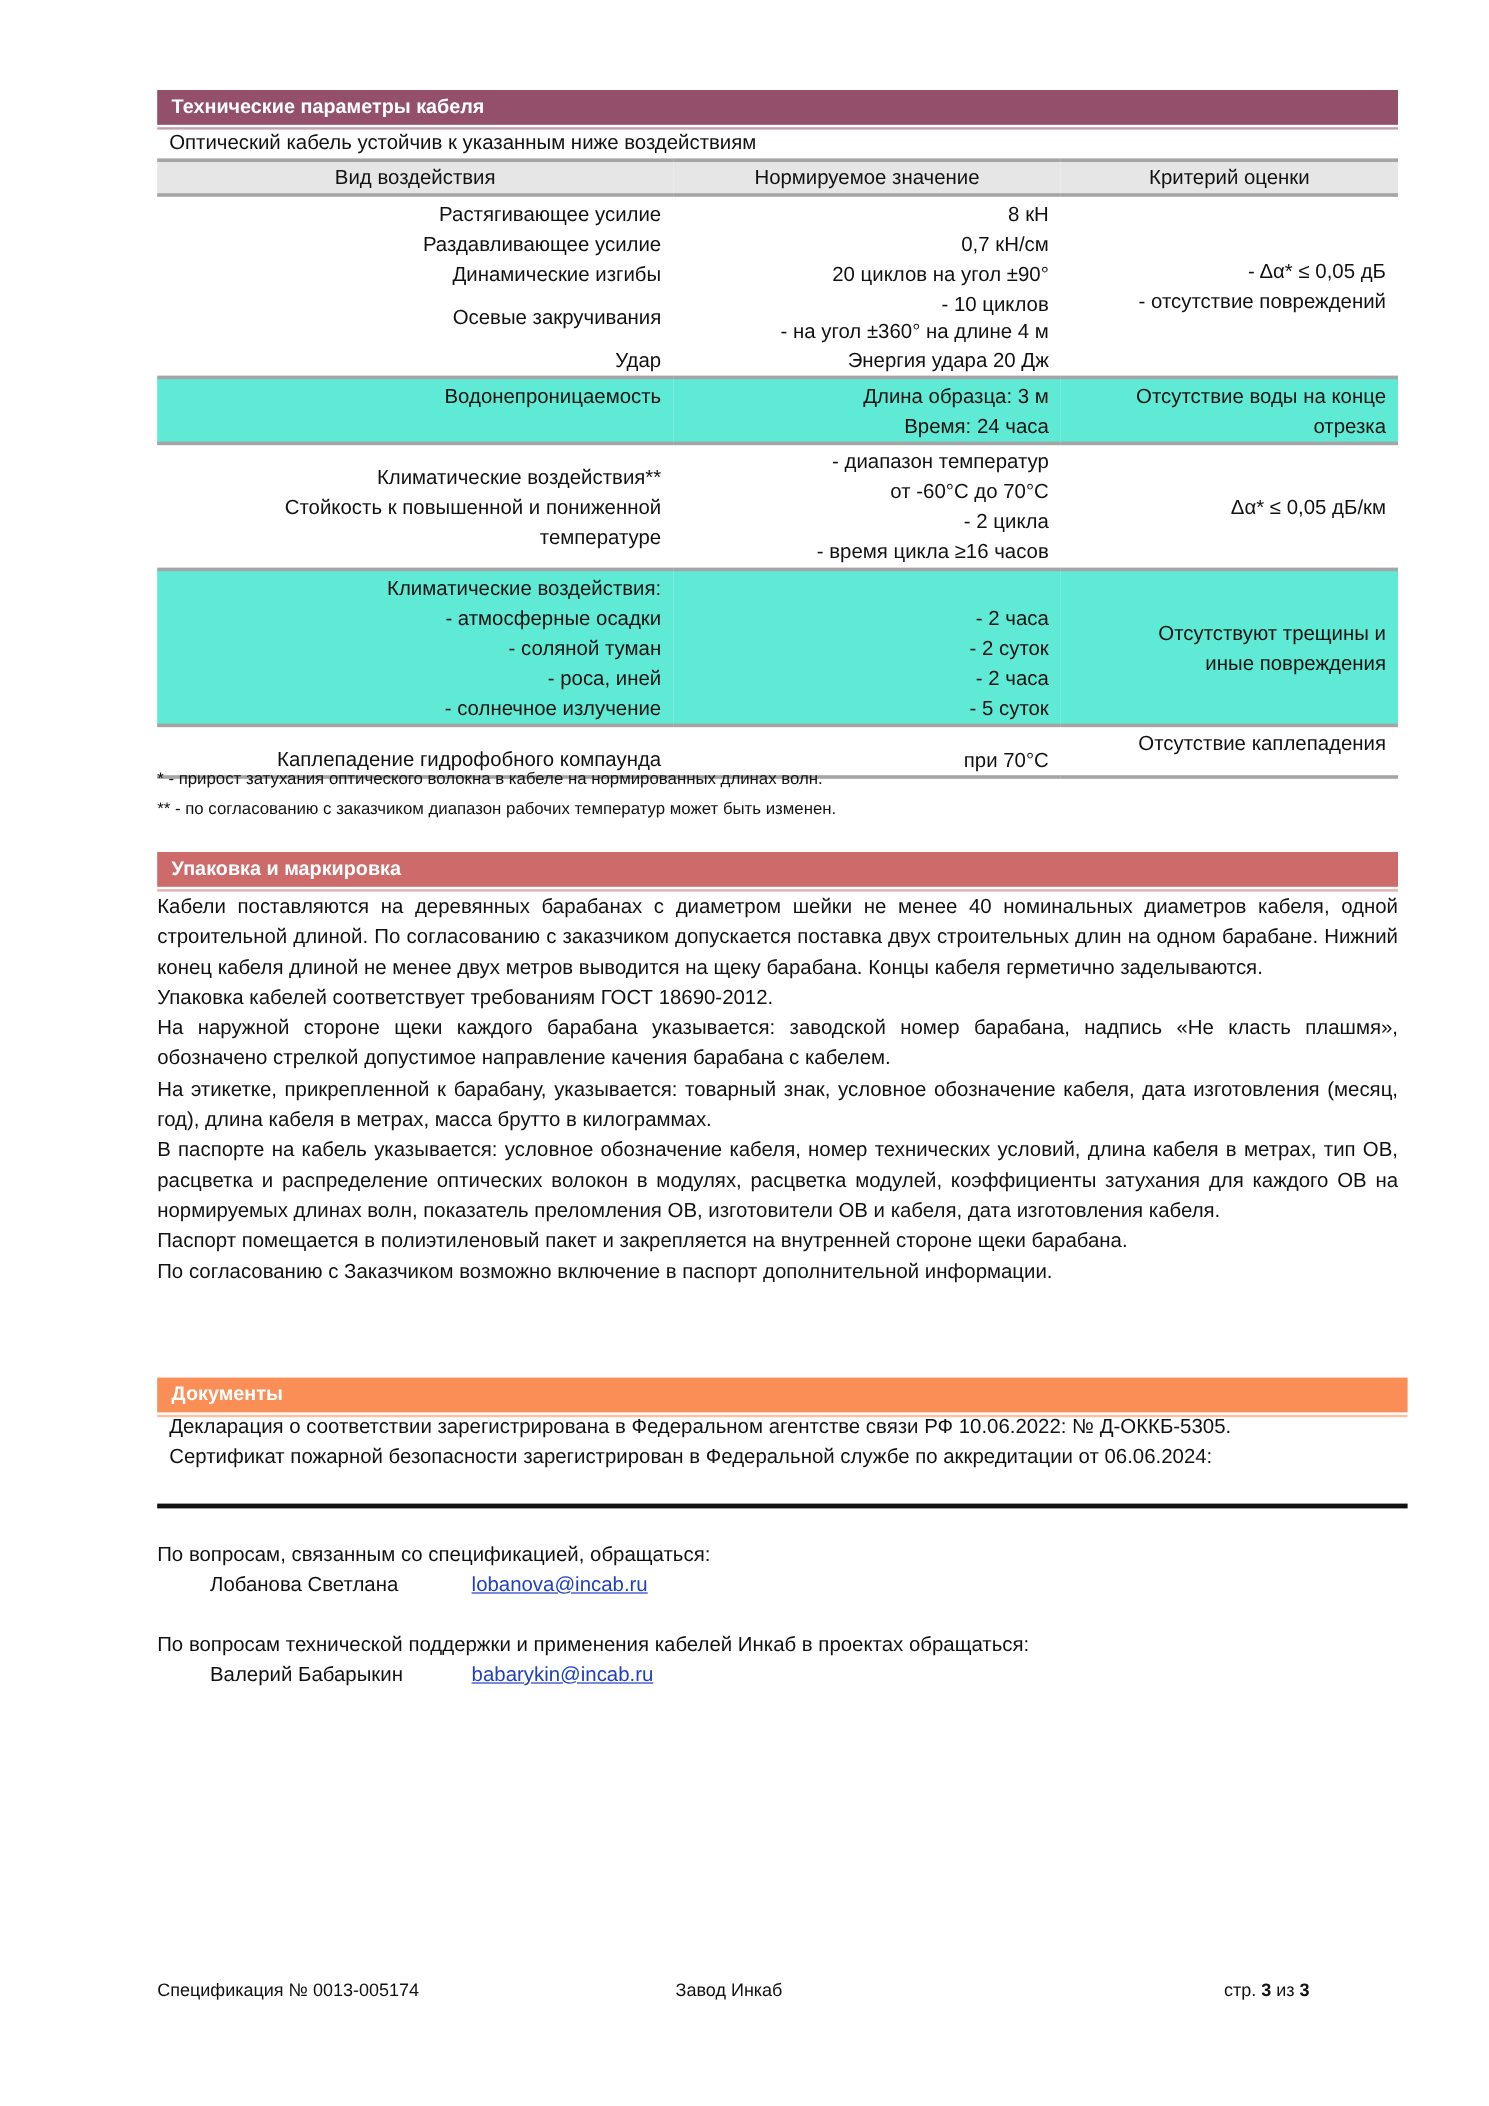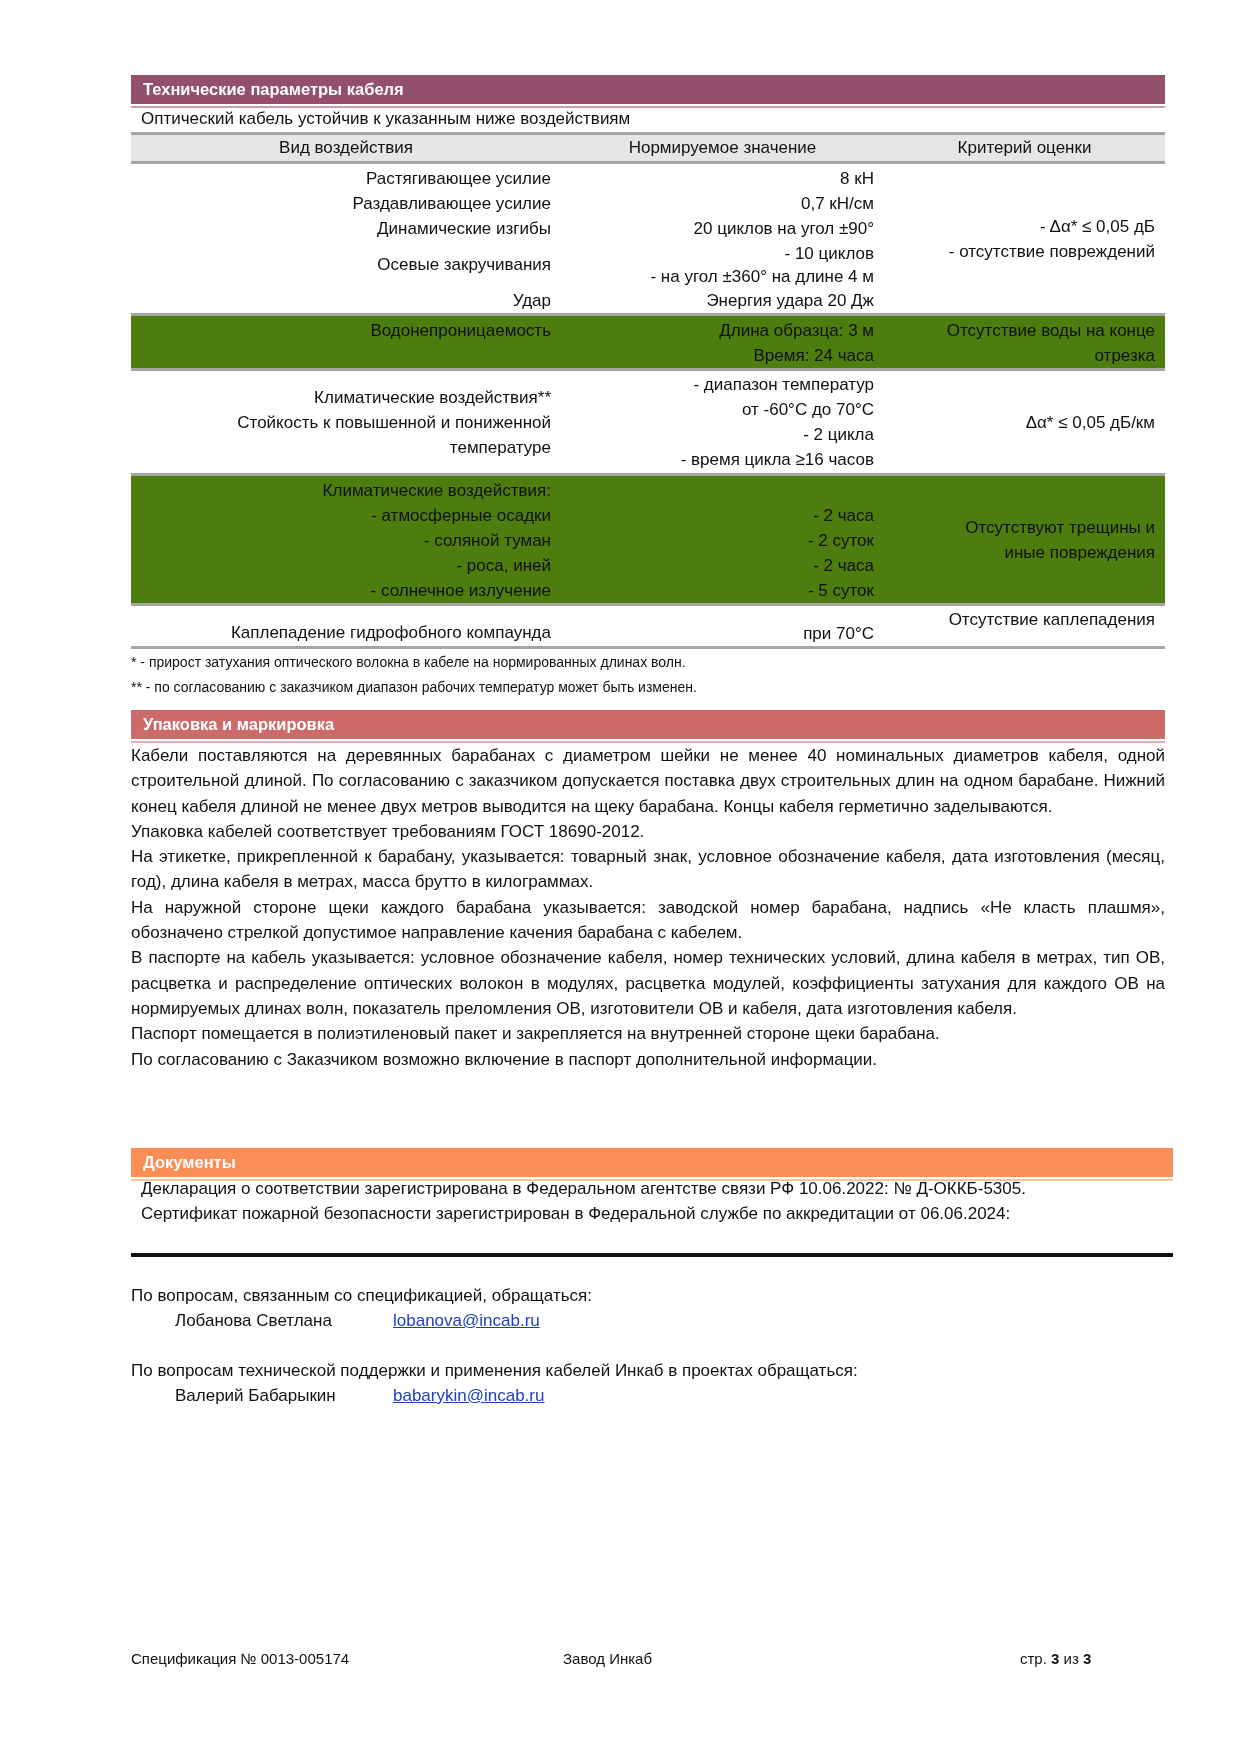--- a/index.html
+++ b/index.html
@@ -16,26 +16,26 @@
   #bar-docs { left:131px; top:1148px; width:1042px; background:#f98e56; }
   #bar-docs::after { background:#f98e56; }
 
   .intro { left:141px; top:106px; font-size:17px; line-height:25px; }
 
   table.spec { position:absolute; left:131px; top:132px; width:1034px; border-collapse:collapse; font-size:17px; }
   table.spec td, table.spec th { padding:0 10px; vertical-align:top; line-height:25px; }
   table.spec th { font-weight:normal; background:#e6e6e6; height:26px; text-align:center;
                   border-top:3px solid #a5a5a5; border-bottom:3px solid #a5a5a5; }
   table.spec col.c1 { width:430px; } table.spec col.c2 { width:323px; } table.spec col.c3 { width:281px; }
-  tr.grey td { background:#4d7c0f; }
+  tr.grey td { background:#5eead4; }
   tr.sep td { border-bottom:3px solid #a5a5a5; }
   .mid { vertical-align:middle !important; }
   .line { display:block; height:25px; white-space:nowrap;text-align:right; }
 
-  .notes { left:131px; top:650px; font-size:14px; line-height:25px; }
+  .notes { left:131px; top:636px; font-size:14px; line-height:25px; }
 
   .pack-text { left:131px; top:743px; width:1034px; font-size:17px; line-height:25.3px; text-align:justify; }
   .pack-text p { margin:0; }
 
   .docs-text { left:141px; top:1176px; font-size:17px; line-height:25px; }
   .docs-rule { left:131px; top:1253px; width:1042px; height:4px; background:#111; }
 
   .contacts { left:131px; top:1283px; font-size:17px; line-height:25px; }
   .contacts .row { display:flex; }
   .contacts .name { width:218px;margin-left:44px; }
@@ -155,22 +155,22 @@
 
 <div class="abs notes">
   <div>* - прирост затухания оптического волокна в кабеле на нормированных длинах волн.</div>
   <div>** - по согласованию с заказчиком диапазон рабочих температур может быть изменен.</div>
 </div>
 
 <div id="bar-pack" class="bar">Упаковка и маркировка</div>
 <div class="abs pack-text">
   <p>Кабели поставляются на деревянных барабанах с диаметром шейки не менее 40 номинальных диаметров кабеля, одной строительной длиной. По согласованию с заказчиком допускается поставка двух строительных длин на одном барабане. Нижний конец кабеля длиной не менее двух метров выводится на щеку барабана. Концы кабеля герметично заделываются.</p>
   <p>Упаковка кабелей соответствует требованиям ГОСТ 18690-2012.</p>
+  <p>На наружной стороне щеки каждого барабана указывается: заводской номер барабана, надпись «Не класть плашмя», обозначено стрелкой допустимое направление качения барабана с кабелем.</p>
   <p>На этикетке, прикрепленной к барабану, указывается: товарный знак, условное обозначение кабеля, дата изготовления (месяц, год), длина кабеля в метрах, масса брутто в килограммах.</p>
-  <p>На наружной стороне щеки каждого барабана указывается: заводской номер барабана, надпись «Не класть плашмя», обозначено стрелкой допустимое направление качения барабана с кабелем.</p>
   <p>В паспорте на кабель указывается: условное обозначение кабеля, номер технических условий, длина кабеля в метрах, тип ОВ, расцветка и распределение оптических волокон в модулях, расцветка модулей, коэффициенты затухания для каждого ОВ на нормируемых длинах волн, показатель преломления ОВ, изготовители ОВ и кабеля, дата изготовления кабеля.</p>
   <p>Паспорт помещается в полиэтиленовый пакет и закрепляется на внутренней стороне щеки барабана.</p>
   <p>По согласованию с Заказчиком возможно включение в паспорт дополнительной информации.</p>
 </div>
 
 <div id="bar-docs" class="bar">Документы</div>
 <div class="abs docs-text">
   <div>Декларация о соответствии зарегистрирована в Федеральном агентстве связи РФ 10.06.2022: № Д-ОККБ-5305.</div>
   <div>Сертификат пожарной безопасности зарегистрирован в Федеральной службе по аккредитации от 06.06.2024:</div>
 </div>

